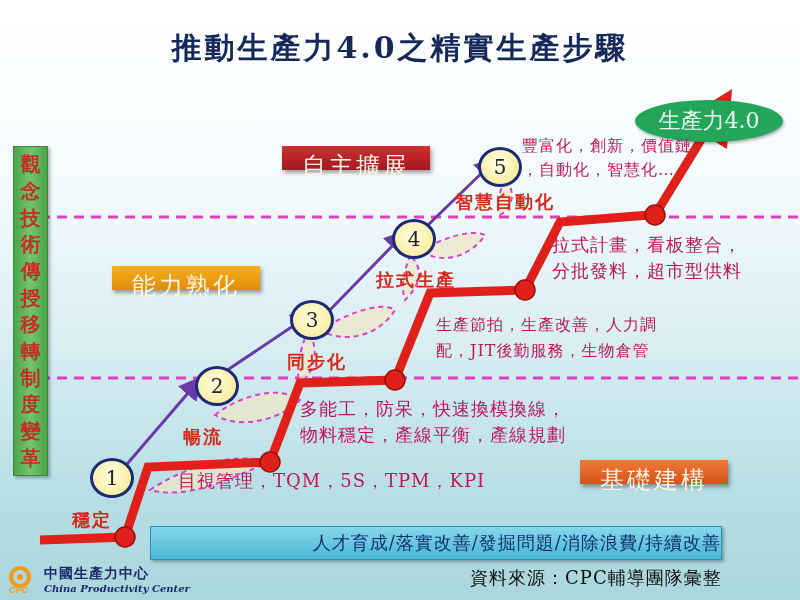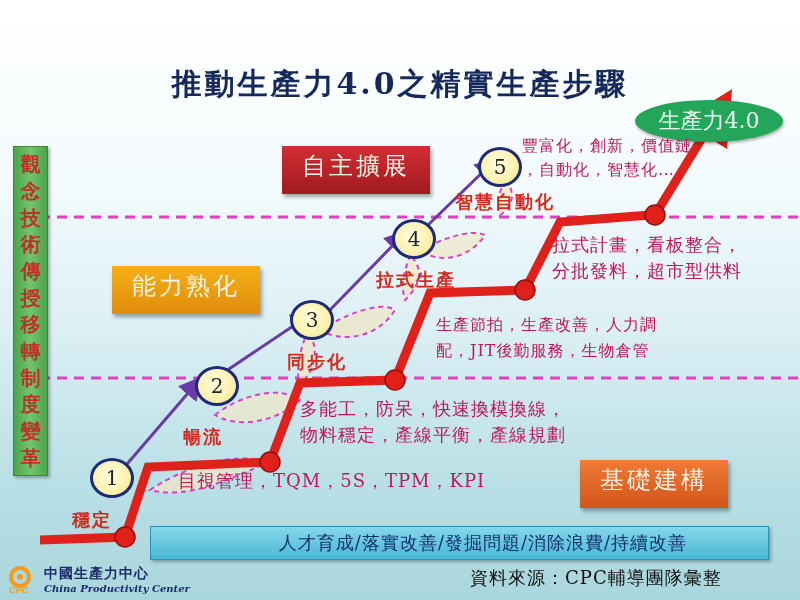--- a/index.html
+++ b/index.html
@@ -1,35 +1,35 @@
 <!DOCTYPE html>
 <html><head>
 <meta charset="utf-8">
 <style>
   html,body{margin:0;padding:0;}
   body{width:800px;height:600px;position:relative;overflow:hidden;
     font-family:"DejaVu Serif","Liberation Serif",serif;
     background:linear-gradient(180deg,#ffffff 0%,#f4fbfd 30%,#dbeff4 55%,#b9e0e6 80%,#a9d6dc 100%);}
   .abs{position:absolute;}
-  .title{left:0;top:28px;width:800px;text-align:center;font-size:30px;font-weight:bold;color:#14285a;letter-spacing:3px;margin-top:36px;}
+  .title{left:0;top:28px;width:800px;text-align:center;font-size:30px;font-weight:bold;color:#14285a;letter-spacing:3px;}
   .goal{left:635px;top:88px;width:148px;height:42px;border-radius:50%;background:#23a55a;
     color:#eafff0;font-size:22px;text-align:center;line-height:42px;box-shadow:1px 2px 3px rgba(0,0,0,.3);margin-top:12px;}
   .vbar{left:13px;top:146px;width:35px;height:330px;background:linear-gradient(90deg,#4aa548,#74c46f,#4aa548);
     border:1px solid #3b8a3a;box-shadow:2px 2px 3px rgba(0,0,0,.3);display:flex;flex-direction:column;align-items:center;justify-content:space-around;padding:4px 0;box-sizing:border-box;}
   .vbar span{color:#c0302a;font-size:20px;font-weight:bold;line-height:1;}
-  .stage{height:48px;line-height:40px;text-align:center;color:#fff4e8;font-size:24px;letter-spacing:3px;box-shadow:2px 3px 4px rgba(0,0,0,.35);}
+  .stage{height:24px;line-height:40px;text-align:center;color:#fff4e8;font-size:24px;letter-spacing:3px;box-shadow:2px 3px 4px rgba(0,0,0,.35);}
   .s-top{left:282px;top:146px;width:148px;background:linear-gradient(180deg,#d12e33,#a01a1f);}
   .s-mid{left:112px;top:266px;width:148px;background:linear-gradient(180deg,#f5b019,#e08c0a);}
   .s-bot{left:580px;top:460px;width:148px;background:linear-gradient(180deg,#f07a36,#d2551a);}
   .desc{color:#be185d;font-size:18px;font-weight:normal;line-height:26px;letter-spacing:1px;white-space:nowrap;}
   .lbl{color:#d42a1e;font-size:18px;font-weight:bold;letter-spacing:2px;white-space:nowrap;}
   .num{width:38px;height:34px;border-radius:50%;border:3px solid #1c2a78;background:radial-gradient(circle at 45% 40%,#fffde0,#f7e88a);
     font-size:20px;color:#222;text-align:center;line-height:34px;}
   .foundation{left:150px;top:526px;width:570px;height:32px;background:linear-gradient(180deg,#86d7ea,#49b7d4);border:1px solid #2b92b3;
-    box-shadow:2px 2px 3px rgba(0,0,0,.3);text-align:center;line-height:32px;color:#12306e;font-size:18px;letter-spacing:1px;padding-left:47px;}
+    box-shadow:2px 2px 3px rgba(0,0,0,.3);text-align:right;line-height:32px;color:#12306e;font-size:18px;letter-spacing:1px;}
   .source{left:470px;top:566px;font-size:18px;color:#111;letter-spacing:1px;}
   .logo{left:6px;top:565px;display:flex;align-items:center;gap:4px;}
   .logo-mark{width:34px;height:28px;position:relative;}
   .logo-text-cn{font-size:14px;color:#1a2a6a;font-weight:bold;letter-spacing:1px;}
   .logo-text-en{font-size:10px;color:#1a2a6a;font-style:italic;font-weight:bold;}
 </style>
 </head>
 <body>
 
 <div class="abs title">推動生產力4.0之精實生產步驟</div>

